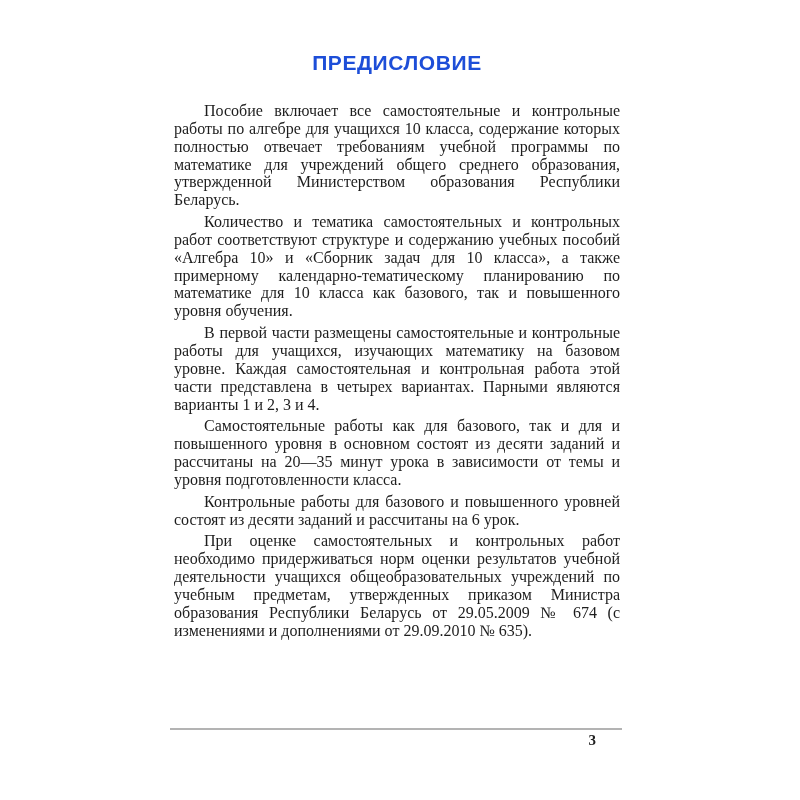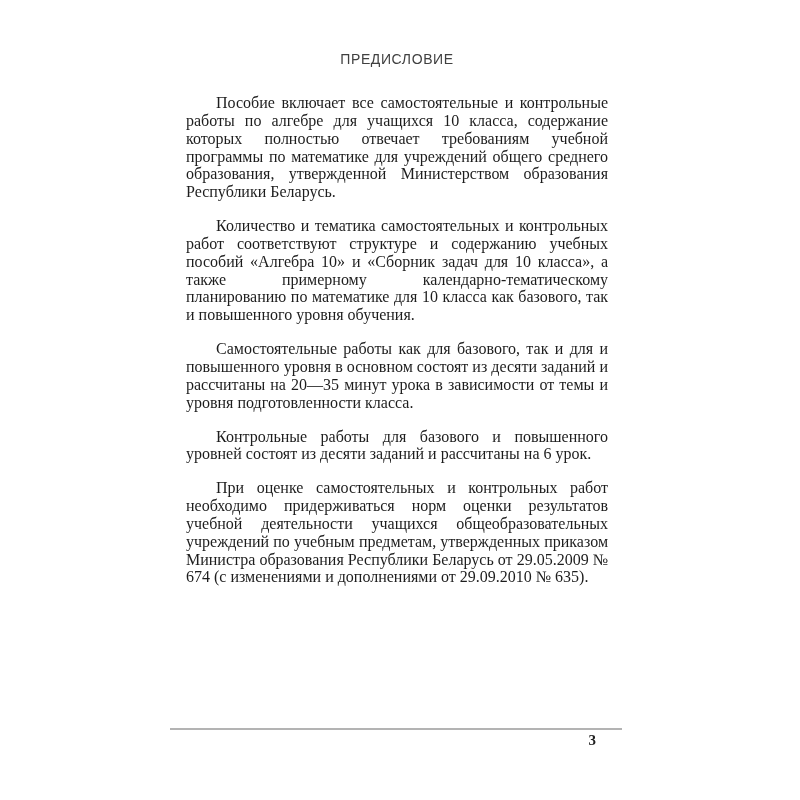--- a/index.html
+++ b/index.html
@@ -15,37 +15,37 @@
   }
   .sheet {
     position: absolute;
     left: 170px;
     top: 0;
     width: 454px;
     height: 800px;
   }
   .page-title {
     font-family: "Liberation Sans", sans-serif;
-    font-weight: normal;
-    font-size: 14px;
+    font-weight: bold;
+    font-size: 21px;
     letter-spacing: 0.6px;
     text-align: center;
-    color: #404040;
+    color: #1d4ed8;
     margin: 51px 0 0 0;
   }
   .body-text {
     margin-top: 27px;
     font-family: "Liberation Serif", serif;
     font-size: 16px;
     line-height: 17.85px;
     color: #1d1d1d;
     text-align: justify;
   }
   .body-text p {
-    margin: 16px;
+    margin: 4px;
     padding: 0;
     text-indent: 30px;
   }
   .page-footer {
     position: absolute;
     left: 0;
     top: 728px;
     width: 452px;
   }
   .footer-rule {
@@ -65,20 +65,21 @@
   }
 </style>
 </head>
 <body>
 
 <div class="sheet">
   <h1 class="page-title">ПРЕДИСЛОВИЕ</h1>
   <div class="body-text">
     <p>Пособие включает все самостоятельные и контрольные работы по алгебре для учащихся 10 класса, содержание которых полностью отвечает требованиям учебной программы по математике для учреждений общего среднего образования, утвержденной Министерством образования Республики Беларусь.</p>
     <p>Количество и тематика самостоятельных и контрольных работ соответствуют структуре и содержанию учебных пособий «Алгебра 10» и «Сборник задач для 10 класса», а также примерному календарно-тематическому планированию по математике для 10 класса как базового, так и повышенного уровня обучения.</p>
+    <p>В первой части размещены самостоятельные и контрольные работы для учащихся, изучающих математику на базовом уровне. Каждая самостоятельная и контрольная работа этой части представлена в четырех вариантах. Парными являются варианты 1 и 2, 3 и 4.</p>
     <p>Самостоятельные работы как для базового, так и для и повышенного уровня в основном состоят из десяти заданий и рассчитаны на 20—35 минут урока в зависимости от темы и уровня подготовленности класса.</p>
     <p>Контрольные работы для базового и повышенного уровней состоят из десяти заданий и рассчитаны на 6 урок.</p>
     <p>При оценке самостоятельных и контрольных работ необходимо придерживаться норм оценки результатов учебной деятельности учащихся общеобразовательных учреждений по учебным предметам, утвержденных приказом Министра образования Республики Беларусь от 29.05.2009 № 674 (с изменениями и дополнениями от 29.09.2010 № 635).</p>
   </div>
   <div class="page-footer">
     <div class="footer-rule"></div>
     <div class="page-number">3</div>
   </div>
 </div>
 

